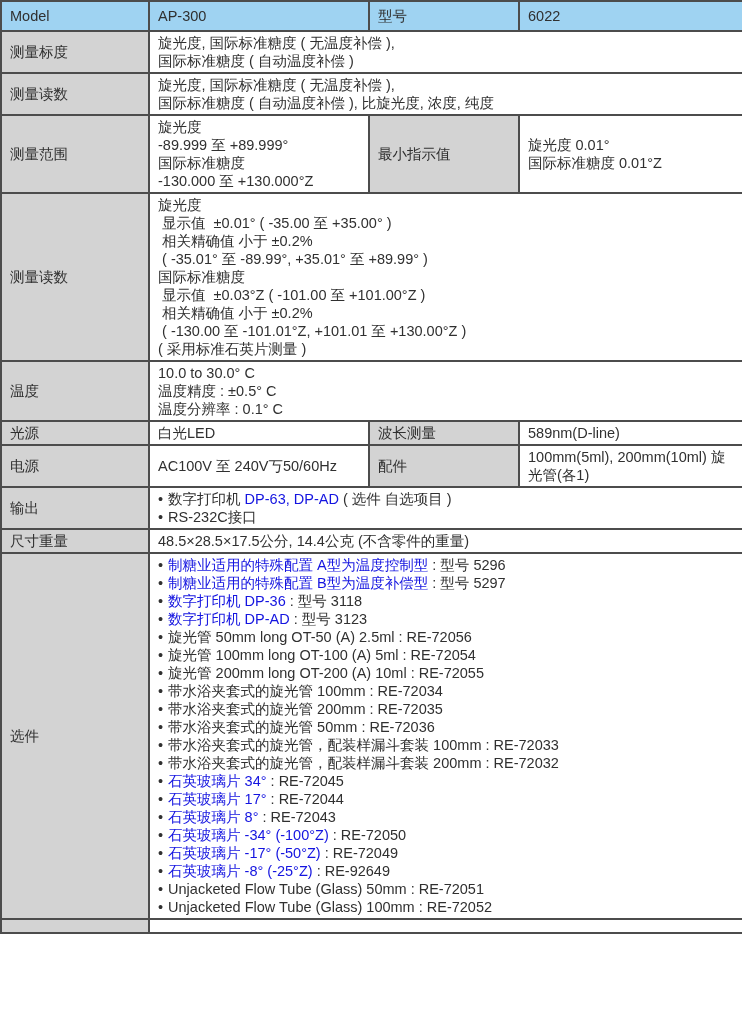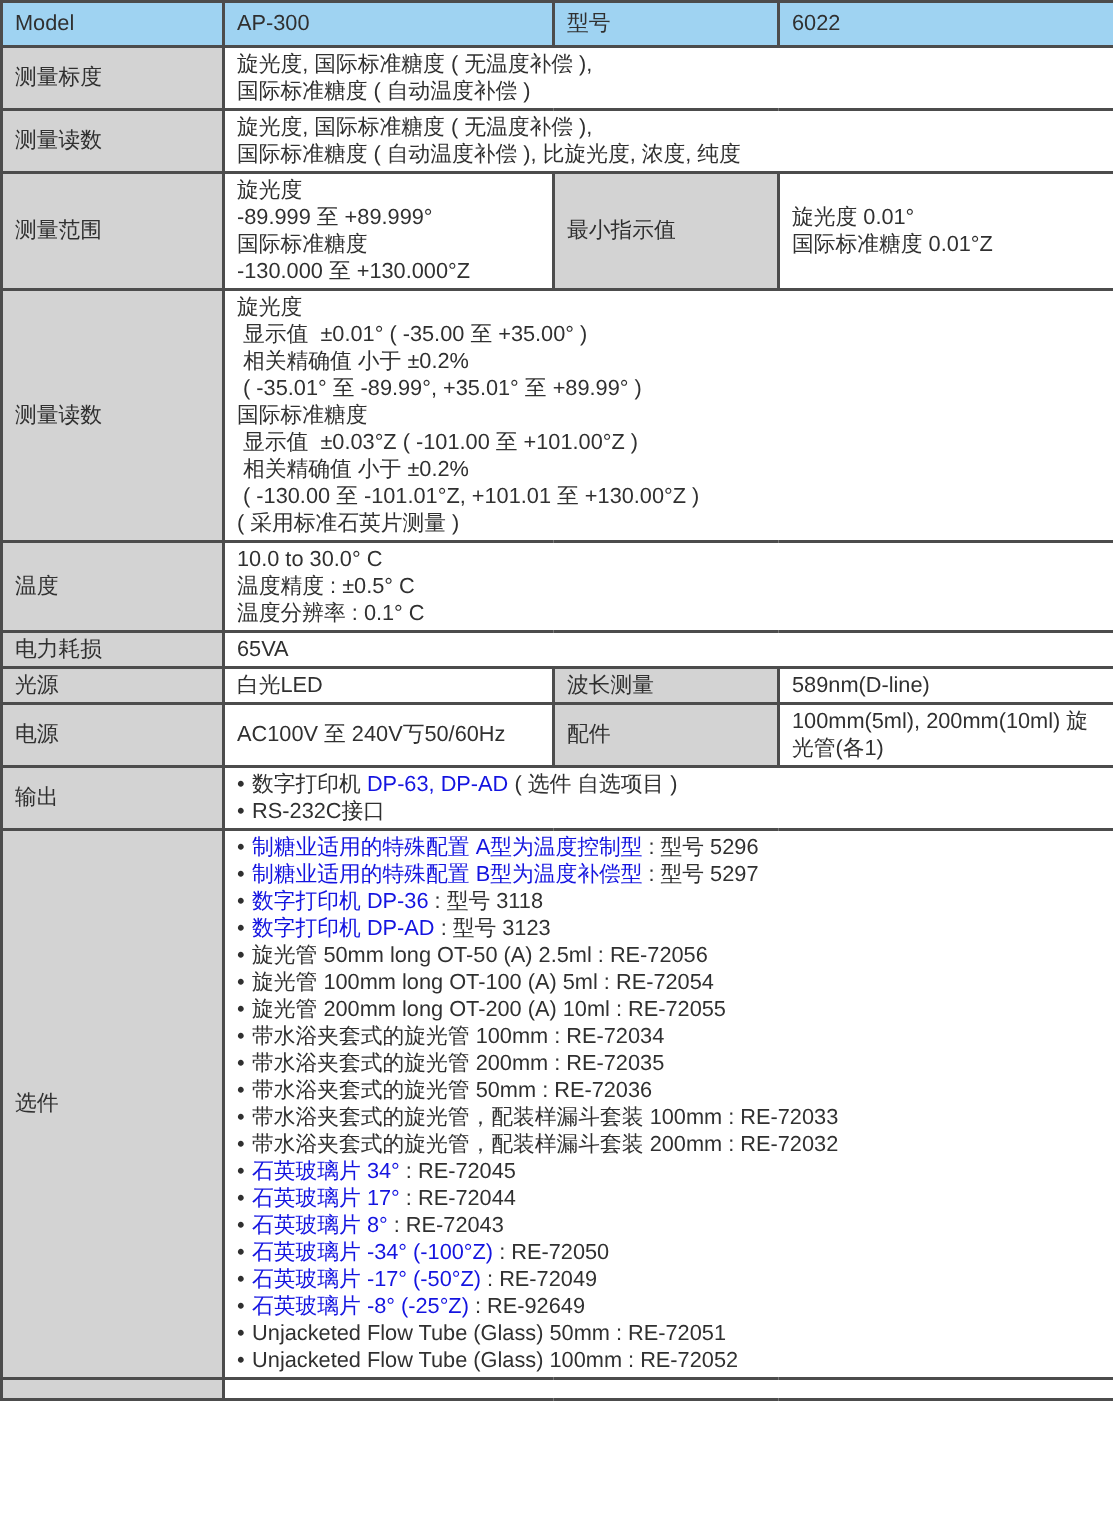--- a/index.html
+++ b/index.html
@@ -95,24 +95,20 @@
   </tr>
 
   <tr>
     <td class="label">温度</td>
     <td class="val pre" colspan="3">10.0 to 30.0° C
 温度精度 : ±0.5° C
 温度分辨率 : 0.1° C</td>
   </tr>
 
 
-  <tr>
-    <td class="label">电力耗损</td>
-    <td class="val" colspan="3">65VA</td>
-  </tr>
 
   <tr>
     <td class="label">光源</td>
     <td class="val">白光LED</td>
     <td class="label">波长测量</td>
     <td class="val">589nm(D-line)</td>
   </tr>
 
   <tr>
     <td class="label">电源</td>
@@ -122,20 +118,24 @@
   </tr>
 
   <tr>
     <td class="label">输出</td>
     <td class="val" colspan="3">
           <div class="bullet-line"><span class="bullet">•</span><span>数字打印机 </span><span class="link">DP-63, DP-AD</span><span> ( 选件 自选项目 )</span></div>
           <div class="bullet-line"><span class="bullet">•</span><span>RS-232C接口</span></div>
         </td>
   </tr>
 
+  <tr>
+    <td class="label">尺寸重量</td>
+    <td class="val" colspan="3">48.5×28.5×17.5公分, 14.4公克 (不含零件的重量)</td>
+  </tr>
 
   <tr>
     <td class="label">选件</td>
     <td class="val" colspan="3">
           <div class="bullet-line"><span class="bullet">•</span><span class="link">制糖业适用的特殊配置 A型为温度控制型</span><span> : 型号 5296</span></div>
           <div class="bullet-line"><span class="bullet">•</span><span class="link">制糖业适用的特殊配置 B型为温度补偿型</span><span> : 型号 5297</span></div>
           <div class="bullet-line"><span class="bullet">•</span><span class="link">数字打印机 DP-36</span><span> : 型号 3118</span></div>
           <div class="bullet-line"><span class="bullet">•</span><span class="link">数字打印机 DP-AD</span><span> : 型号 3123</span></div>
           <div class="bullet-line"><span class="bullet">•</span><span>旋光管 50mm long OT-50 (A) 2.5ml : RE-72056</span></div>
           <div class="bullet-line"><span class="bullet">•</span><span>旋光管 100mm long OT-100 (A) 5ml : RE-72054</span></div>

